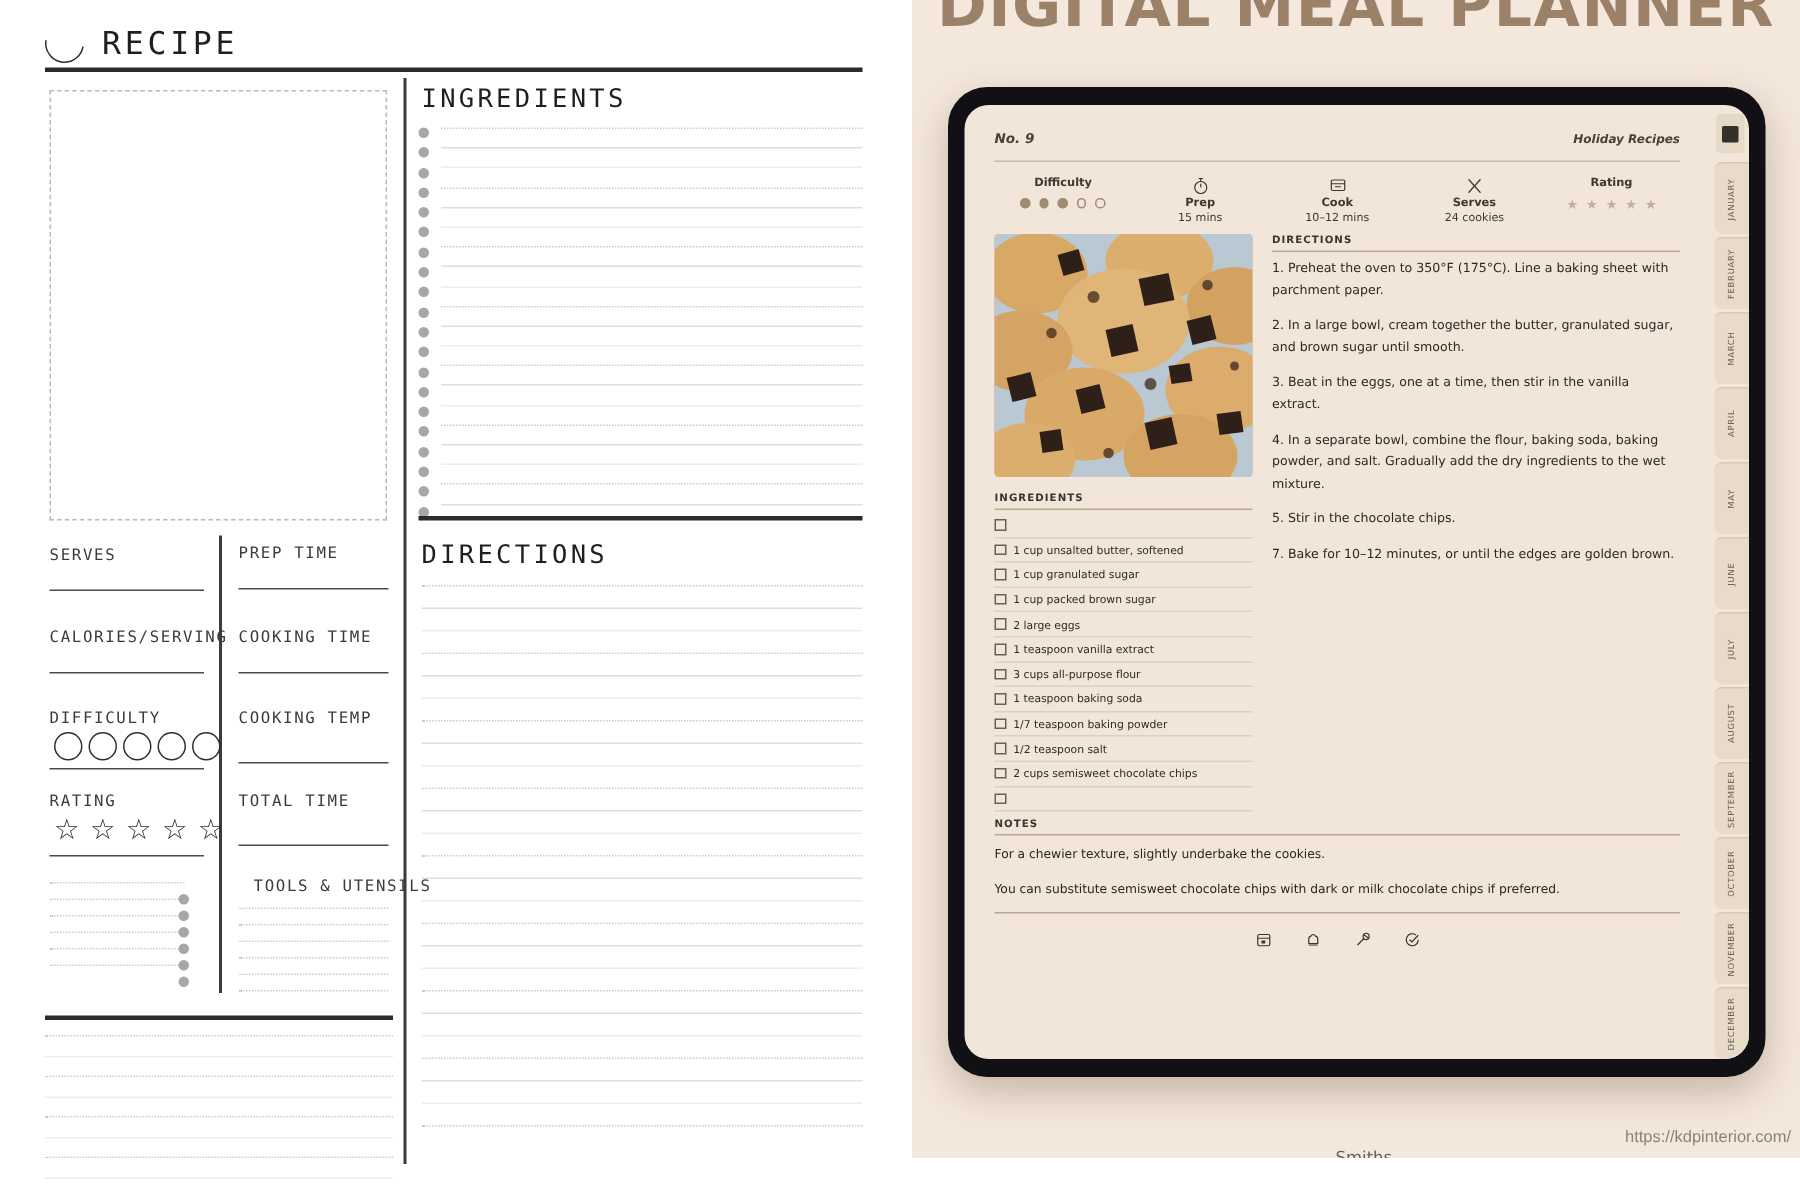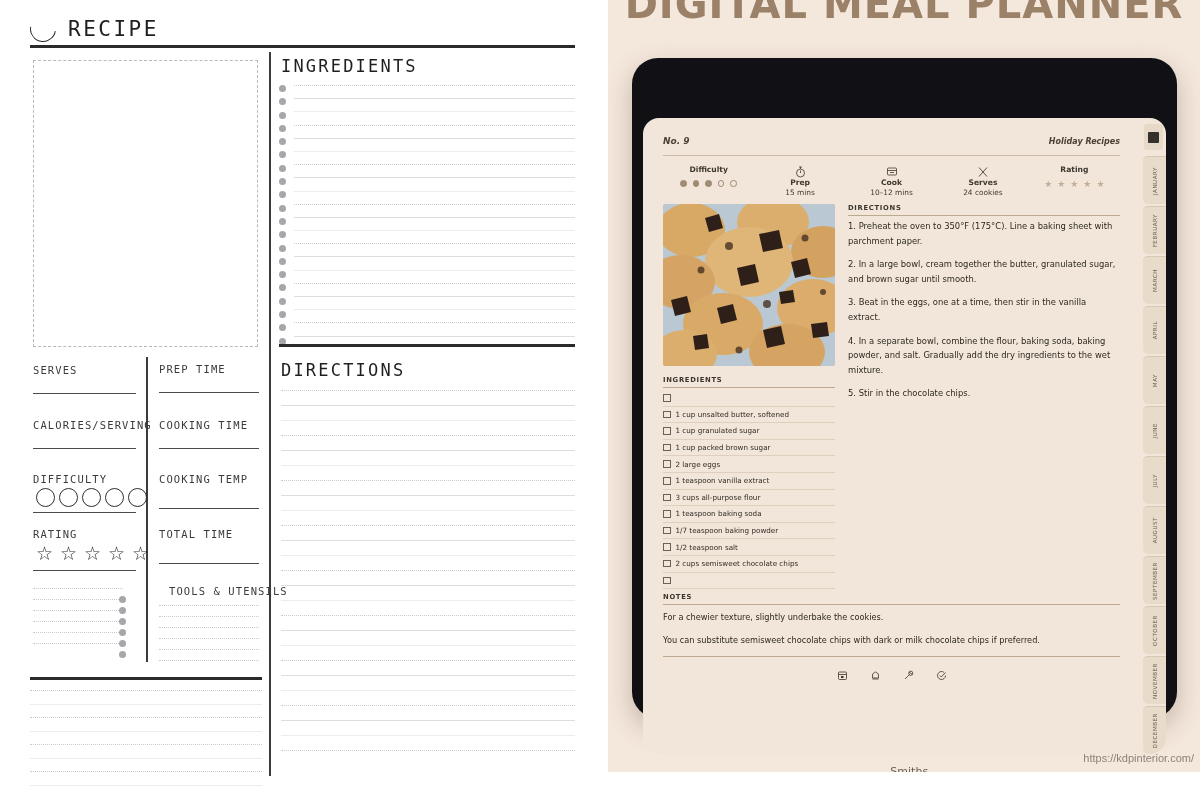--- a/index.html
+++ b/index.html
@@ -84,21 +84,21 @@
     white-space: nowrap;
   }
   .tablet {
     position: absolute; left: 24px; top: 58px; width: 545px; height: 660px;
     background: #111115; border-radius: 26px;
     box-shadow: 0 10px 26px rgba(90,65,45,.30);
     padding: 12px 11px;
   }
   .tablet-screen {
     position: relative; width: 100%; height: 100%;
-    background: #f2e6da; border-radius: 16px; overflow: hidden; margin-top: 48px;
+    background: #f2e6da; border-radius: 16px; overflow: hidden;
   }
 
   
   .tab-rail {
     position: absolute; right: 0; top: 0; width: 26px; height: 100%;
     display: flex; flex-direction: column; align-items: stretch;
     padding-top: 4px; gap: 2px;
   }
   .rail-grid-btn {
     height: 26px; margin: 2px 3px 4px 4px; border-radius: 3px;
@@ -516,20 +516,21 @@
 
             <div class="col-right">
               <div class="blk-title">DIRECTIONS</div>
               <div class="blk-rule"></div>
               <div class="dir-list" id="t-directions">
                   <div class="dir-item">1. Preheat the oven to 350°F (175°C). Line a baking sheet with parchment paper.</div>
                   <div class="dir-item">2. In a large bowl, cream together the butter, granulated sugar, and brown sugar until smooth.</div>
                   <div class="dir-item">3. Beat in the eggs, one at a time, then stir in the vanilla extract.</div>
                   <div class="dir-item">4. In a separate bowl, combine the flour, baking soda, baking powder, and salt. Gradually add the dry ingredients to the wet mixture.</div>
                   <div class="dir-item">5. Stir in the chocolate chips.</div>
+                  <div class="dir-item">7. Bake for 10–12 minutes, or until the edges are golden brown.</div>
                 </div>
             </div>
           </div>
 
           <div style="margin-top:4px;">
             <div class="blk-title">NOTES</div>
             <div class="blk-rule"></div>
             <div class="notes-body" id="t-notes">
                 <div class="note-p">For a chewier texture, slightly underbake the cookies.</div>
                 <div class="note-p">You can substitute semisweet chocolate chips with dark or milk chocolate chips if preferred.</div>

